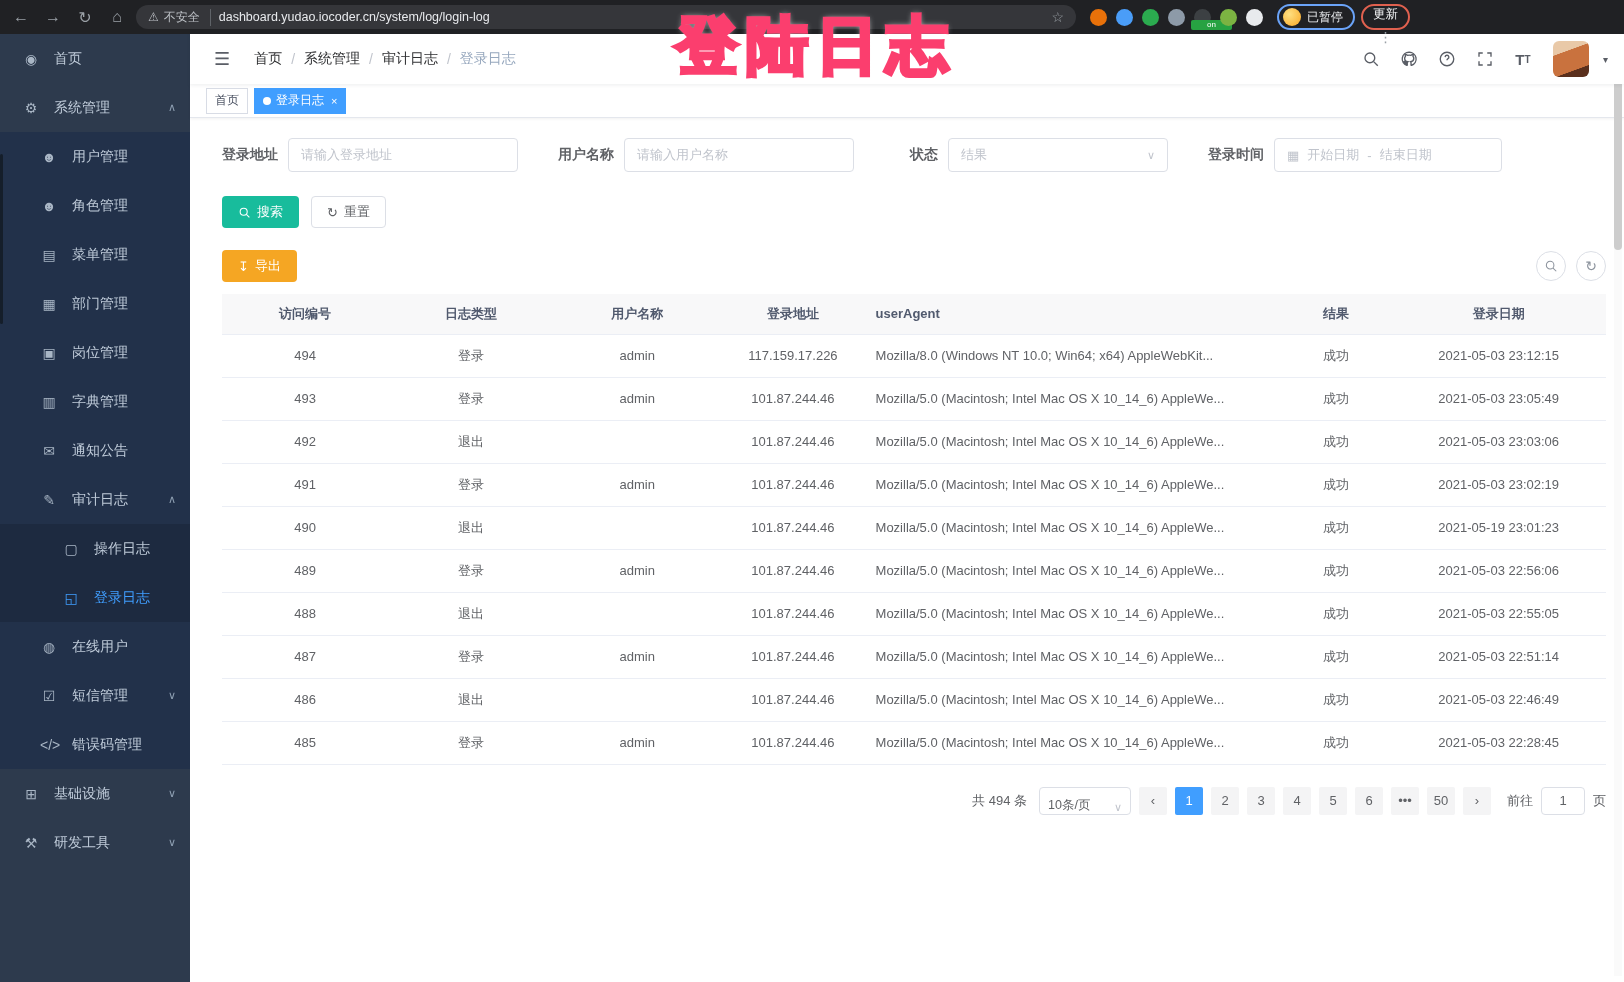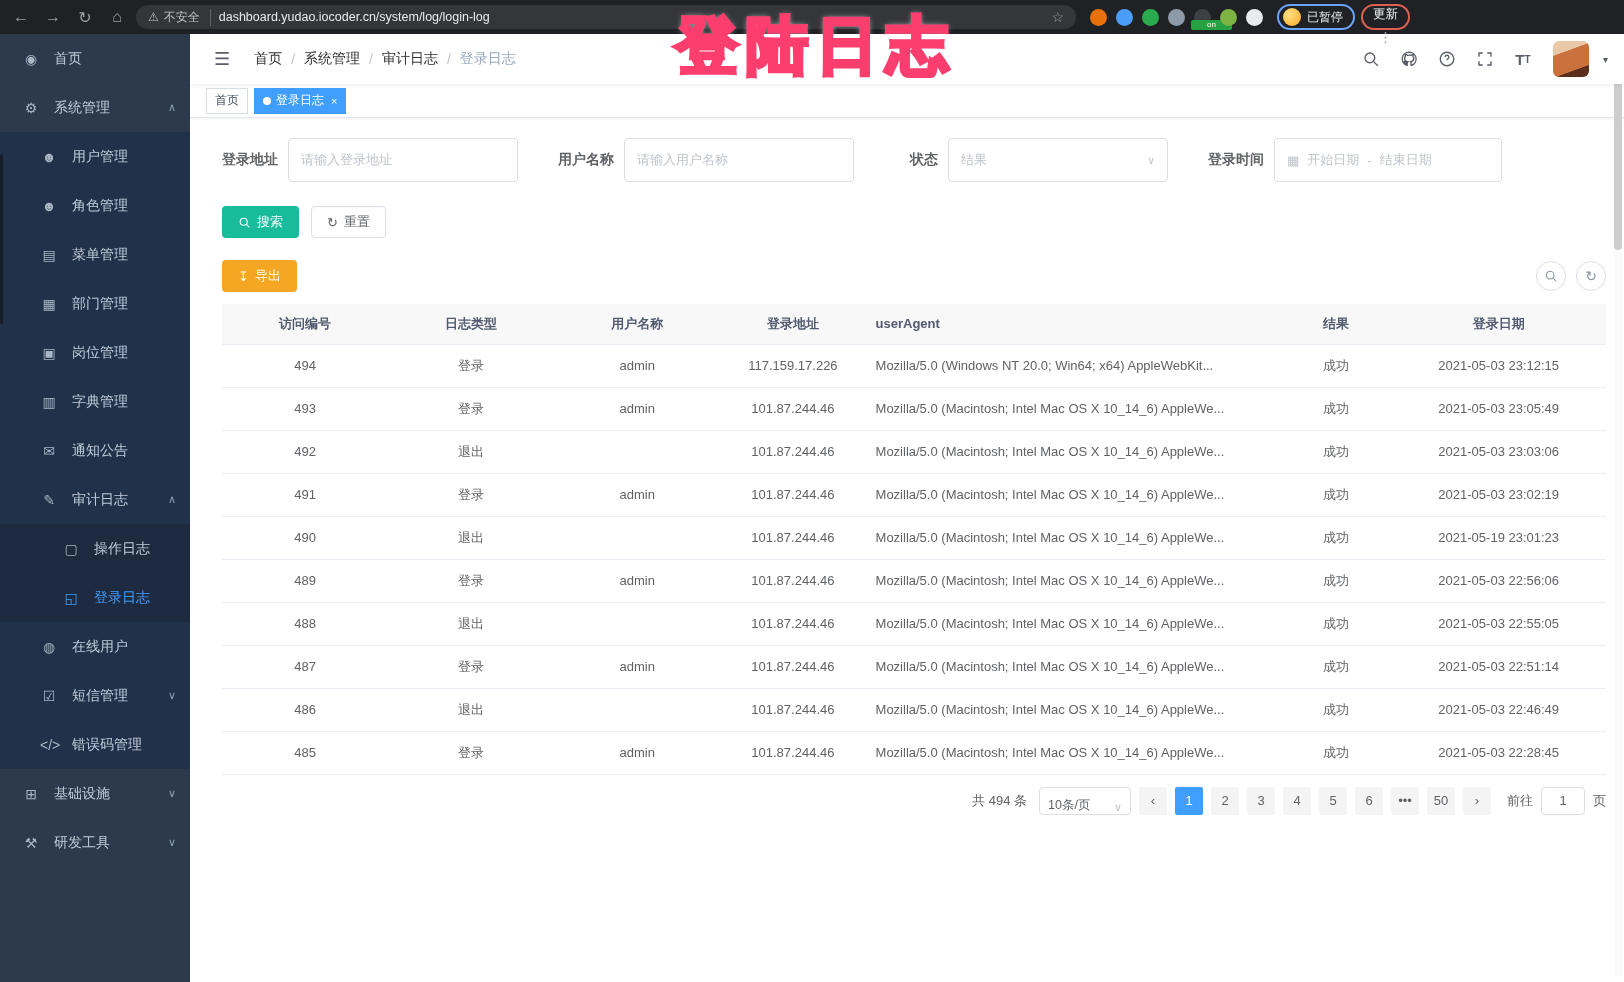--- a/index.html
+++ b/index.html
@@ -78,21 +78,21 @@
     border:1px solid #d8dce5; background:#fff; color:#495060; font-size:12px; cursor:pointer; }
   .tag.active { background:#409EFF; border-color:#409EFF; color:#fff; }
   .tag-dot { width:8px; height:8px; border-radius:50%; background:#fff; display:inline-block; }
   .tag-close { font-size:11px; margin-left:2px; }
 
   .content { padding:20px 18px 0 32px; }
 
   
   .filter-row { display:flex; align-items:center; flex-wrap:nowrap; gap:10px; }
   .f-label { font-size:14px; color:#606266; font-weight:bold; white-space:nowrap; }
-  .f-input { height:44px; border:1px solid #dcdfe6; border-radius:4px; background:#fff;
+  .f-input { height:34px; border:1px solid #dcdfe6; border-radius:4px; background:#fff;
     display:flex; align-items:center; padding:0 12px; color:#c0c4cc; font-size:13px; }
   .w230 { width:230px; } .w220 { width:220px; }
   .f-select { justify-content:space-between; }
   .sel-caret { color:#c0c4cc; font-size:11px; }
   .gap-lg { margin-left:30px; }
   .daterange { width:228px; gap:8px; color:#c0c4cc; }
   .cal-icon { color:#c0c4cc; font-size:13px; }
   .range-sep { color:#c0c4cc; }
 
   .btn-row { display:flex; align-items:center; gap:12px; margin-top:24px; }
@@ -115,21 +115,21 @@
   .log-table th { background:#f8f8f9; color:#515a6e; font-size:13px; font-weight:bold;
     height:40px; text-align:center; border-bottom:1px solid #ebeef5; }
   .log-table td { color:#606266; font-size:13px; height:43px; text-align:center;
     border-bottom:1px solid #ebeef5; white-space:nowrap; overflow:hidden; }
   .log-table td.ua, .log-table th.ua-h { text-align:left; padding-left:10px; }
   .col-id{width:12%} .col-type{width:12%} .col-user{width:12%} .col-ip{width:10.5%}
   .col-ua{width:30%} .col-result{width:8%} .col-date{width:15.5%}
 
   
   .pager { display:flex; align-items:center; justify-content:flex-end; gap:8px;
-    margin-top:12px; font-size:13px; color:#606266; }
+    margin-top:22px; font-size:13px; color:#606266; }
   .pg-total { margin-right:4px; }
   .pg-size { width:92px; height:28px; border:1px solid #dcdfe6; border-radius:4px;
     display:flex; align-items:flex-end; justify-content:space-between; padding:0 8px;
     color:#606266; font-size:12.5px; }
   .pg-btn { min-width:28px; height:28px; padding:0 6px; background:#f4f4f5; color:#606266;
     border-radius:2px; display:inline-flex; align-items:center; justify-content:center;
     font-size:13px; cursor:pointer; }
   .pg-btn.active { background:#409EFF; color:#fff; }
   .pg-goto-input { width:44px; height:28px; border:1px solid #dcdfe6; border-radius:4px;
     display:flex; align-items:center; justify-content:center; color:#606266; }
@@ -388,21 +388,21 @@
               <th>结果</th>
               <th>登录日期</th>
             </tr>
           </thead>
         <tbody>
             <tr>
               <td>494</td>
               <td>登录</td>
               <td>admin</td>
               <td>117.159.17.226</td>
-              <td class="ua">Mozilla/5.0 (Windows NT 20.0; Win64; x64) AppleWebKit...</td>
+              <td class="ua">Mozilla/8.0 (Windows NT 10.0; Win64; x64) AppleWebKit...</td>
               <td>成功</td>
               <td>2021-05-03 23:12:15</td>
             </tr>
             <tr>
               <td>493</td>
               <td>登录</td>
               <td>admin</td>
               <td>101.87.244.46</td>
               <td class="ua">Mozilla/5.0 (Macintosh; Intel Mac OS X 10_14_6) AppleWe...</td>
               <td>成功</td>

